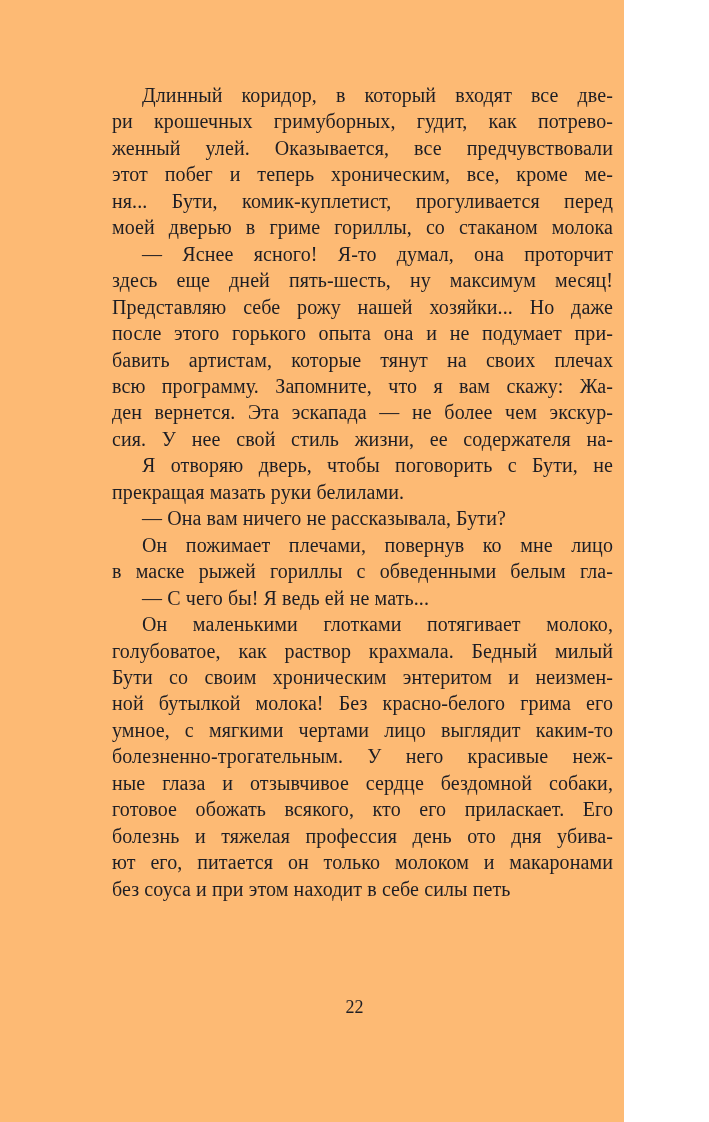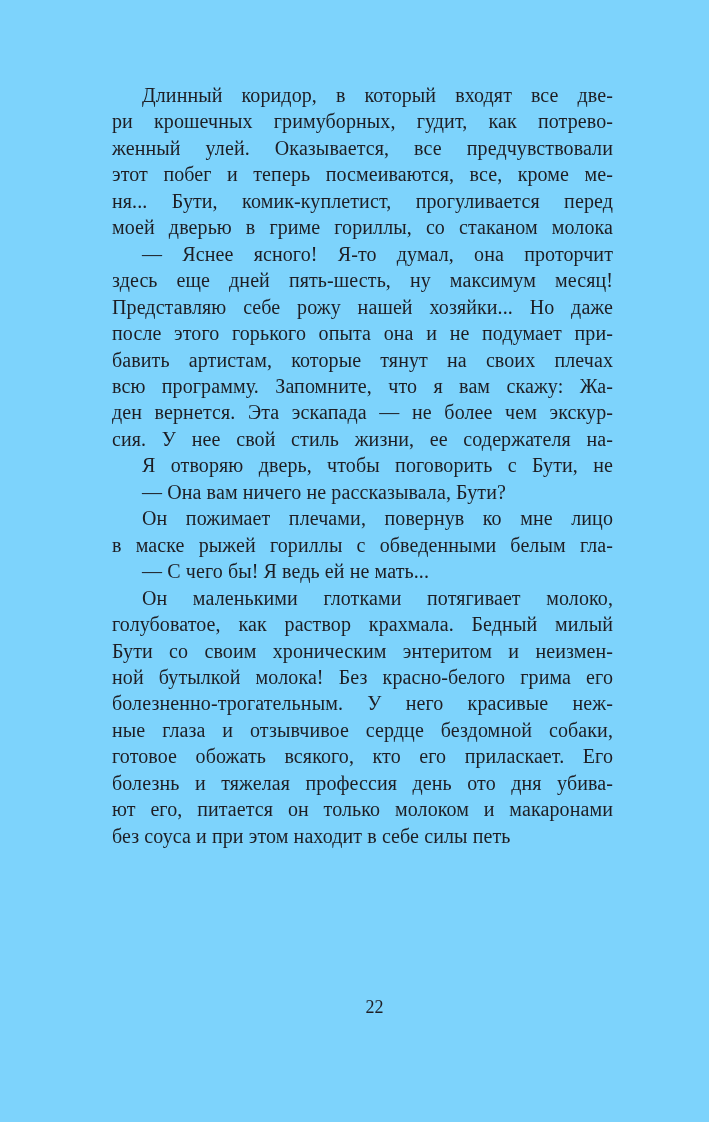--- a/index.html
+++ b/index.html
@@ -7,23 +7,23 @@
     padding: 0;
   }
   body {
     width: 709px;
     height: 1122px;
     background: #ffffff;
     font-family: "Liberation Serif", "DejaVu Serif", serif;
   }
   .book-page {
     position: relative;
-    width: 709px;
+    width: 624px;
     height: 1122px;
-    background: #7dd3fc;
+    background: #fdba74;
     overflow: hidden;
   }
   .text-block {
     position: absolute;
     left: 112px;
     top: 82px;
     width: 501px;
     font-size: 20px;
     line-height: 26.45px;
     color: #1e1e24;
@@ -35,55 +35,57 @@
   }
   .line.first {
     text-indent: 30px;
   }
   .line.last {
     text-align-last: left;
   }
   .page-number {
     position: absolute;
     top: 997px;
-    left: 124px;
+    left: 104px;
     width: 501px;
     text-align: center;
     font-size: 18px;
     color: #1e1e24;
   }
 </style>
 </head>
 <body>
 
 <div class="book-page">
   <div class="text-block">
       <div class="line first">Длинный коридор, в который входят все две-</div>
       <div class="line">ри крошечных гримуборных, гудит, как потрево-</div>
       <div class="line">женный улей. Оказывается, все предчувствовали</div>
-      <div class="line">этот побег и теперь посмеиваются, все, кроме ме-</div>
+      <div class="line">этот побег и теперь хроническим, все, кроме ме-</div>
       <div class="line">ня... Бути, комик-куплетист, прогуливается перед</div>
       <div class="line">моей дверью в гриме гориллы, со стаканом молока</div>
       <div class="line first">— Яснее ясного! Я-то думал, она проторчит</div>
       <div class="line">здесь еще дней пять-шесть, ну максимум месяц!</div>
       <div class="line">Представляю себе рожу нашей хозяйки... Но даже</div>
       <div class="line">после этого горького опыта она и не подумает при-</div>
       <div class="line">бавить артистам, которые тянут на своих плечах</div>
       <div class="line">всю программу. Запомните, что я вам скажу: Жа-</div>
       <div class="line">ден вернется. Эта эскапада — не более чем экскур-</div>
       <div class="line">сия. У нее свой стиль жизни, ее содержателя на-</div>
       <div class="line first">Я отворяю дверь, чтобы поговорить с Бути, не</div>
+      <div class="line last">прекращая мазать руки белилами.</div>
       <div class="line first last">— Она вам ничего не рассказывала, Бути?</div>
       <div class="line first">Он пожимает плечами, повернув ко мне лицо</div>
       <div class="line">в маске рыжей гориллы с обведенными белым гла-</div>
       <div class="line first last">— С чего бы! Я ведь ей не мать...</div>
       <div class="line first">Он маленькими глотками потягивает молоко,</div>
       <div class="line">голубоватое, как раствор крахмала. Бедный милый</div>
       <div class="line">Бути со своим хроническим энтеритом и неизмен-</div>
       <div class="line">ной бутылкой молока! Без красно-белого грима его</div>
+      <div class="line">умное, с мягкими чертами лицо выглядит каким-то</div>
       <div class="line">болезненно-трогательным. У него красивые неж-</div>
       <div class="line">ные глаза и отзывчивое сердце бездомной собаки,</div>
       <div class="line">готовое обожать всякого, кто его приласкает. Его</div>
       <div class="line">болезнь и тяжелая профессия день ото дня убива-</div>
       <div class="line">ют его, питается он только молоком и макаронами</div>
       <div class="line last">без соуса и при этом находит в себе силы петь</div>
     </div>
   <div class="page-number">22</div>
 </div>
 

